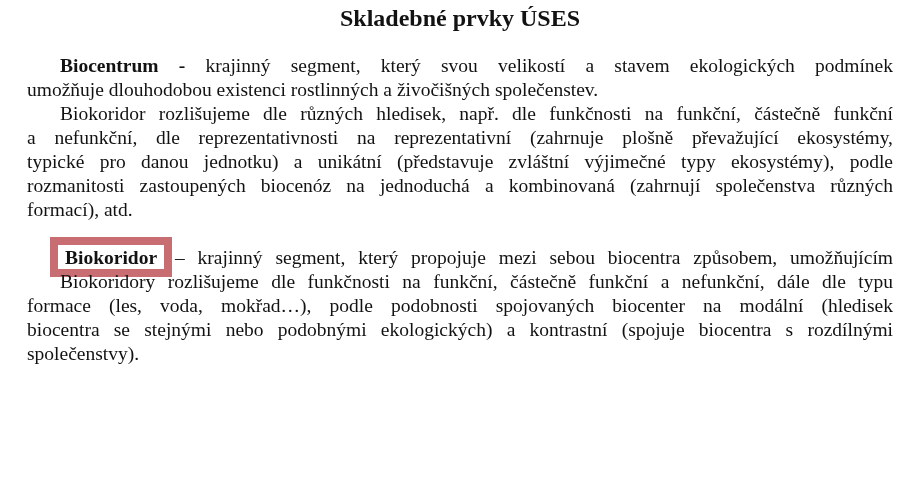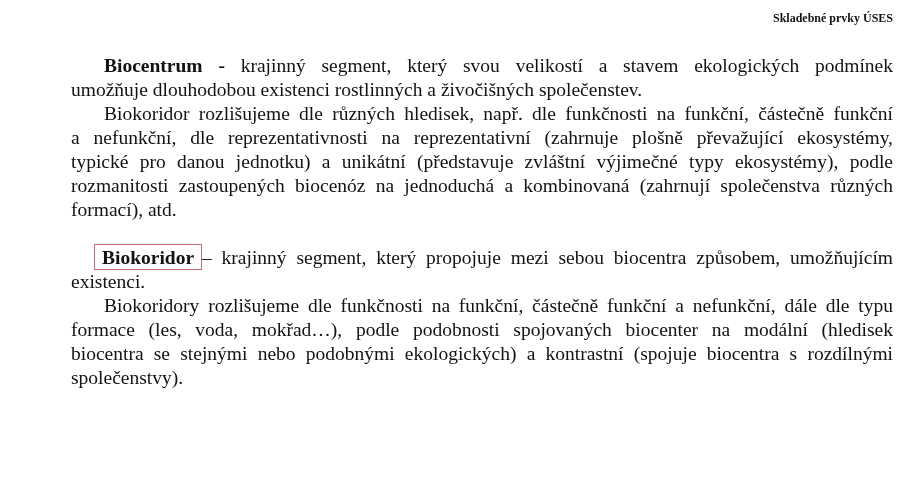--- a/index.html
+++ b/index.html
@@ -14,39 +14,38 @@
     background: #ffffff;
     color: #121212;
     font-family: "Liberation Serif", "DejaVu Serif", serif;
     font-size: 19.5px;
     line-height: 24px;
     padding: 6px 7px 0 27px;
     box-sizing: border-box;
     overflow: hidden;
   }
   .doc-title {
-    font-size: 12px;
+    font-size: 24px;
     font-weight: bold;
     margin: 0 0 21px 0;
     line-height: 24px;
-    text-align: right;
+    text-align: center;
   }
   .para { margin: 0; }
   .para.space { margin-top: 24px; }
   .line {
     text-align: justify;
     text-align-last: justify;
     white-space: normal;
-    margin-left: 44px;
   }
   .line.last { text-align-last: left; }
   .line.indent { text-indent: 33px; }
   b { font-weight: bold; }
   .hl-box {
-    border: 1px solid #0f766e;
+    border: 8px solid #0f766e;
     padding: 2px 7px 1px 7px;
     margin: 0 -10px;
     text-indent: 0;
   }
 </style>
 </head>
 <body>
 
 <div class="page">
   <h1 class="doc-title">Skladebné prvky ÚSES</h1>
@@ -57,21 +56,20 @@
       </div>
       <div class="para">
         <div class="line indent"><span>Biokoridor rozlišujeme dle různých hledisek, např. dle funkčnosti na funkční, částečně funkční</span></div>
         <div class="line"><span>a nefunkční, dle reprezentativnosti na reprezentativní (zahrnuje plošně převažující ekosystémy,</span></div>
         <div class="line"><span>typické pro danou jednotku) a unikátní (představuje zvláštní výjimečné typy ekosystémy), podle</span></div>
         <div class="line"><span>rozmanitosti zastoupených biocenóz na jednoduchá a kombinovaná (zahrnují společenstva různých</span></div>
         <div class="line last"><span>formací), atd.</span></div>
       </div>
       <div class="para space">
         <div class="line indent"><span class="hl-box" style="border-color: rgb(200, 110, 114);"><b>Biokoridor</b></span><span> – krajinný segment, který propojuje mezi sebou biocentra způsobem, umožňujícím</span></div>
-        <div class="line last"><span>existenci.</span></div>
       </div>
       <div class="para">
         <div class="line indent"><span>Biokoridory rozlišujeme dle funkčnosti na funkční, částečně funkční a nefunkční, dále dle typu</span></div>
         <div class="line"><span>formace (les, voda, mokřad…), podle podobnosti spojovaných biocenter na modální (hledisek</span></div>
         <div class="line"><span>biocentra se stejnými nebo podobnými ekologických) a kontrastní (spojuje biocentra s rozdílnými</span></div>
         <div class="line last"><span>společenstvy).</span></div>
       </div>
     </div>
 </div>
 

